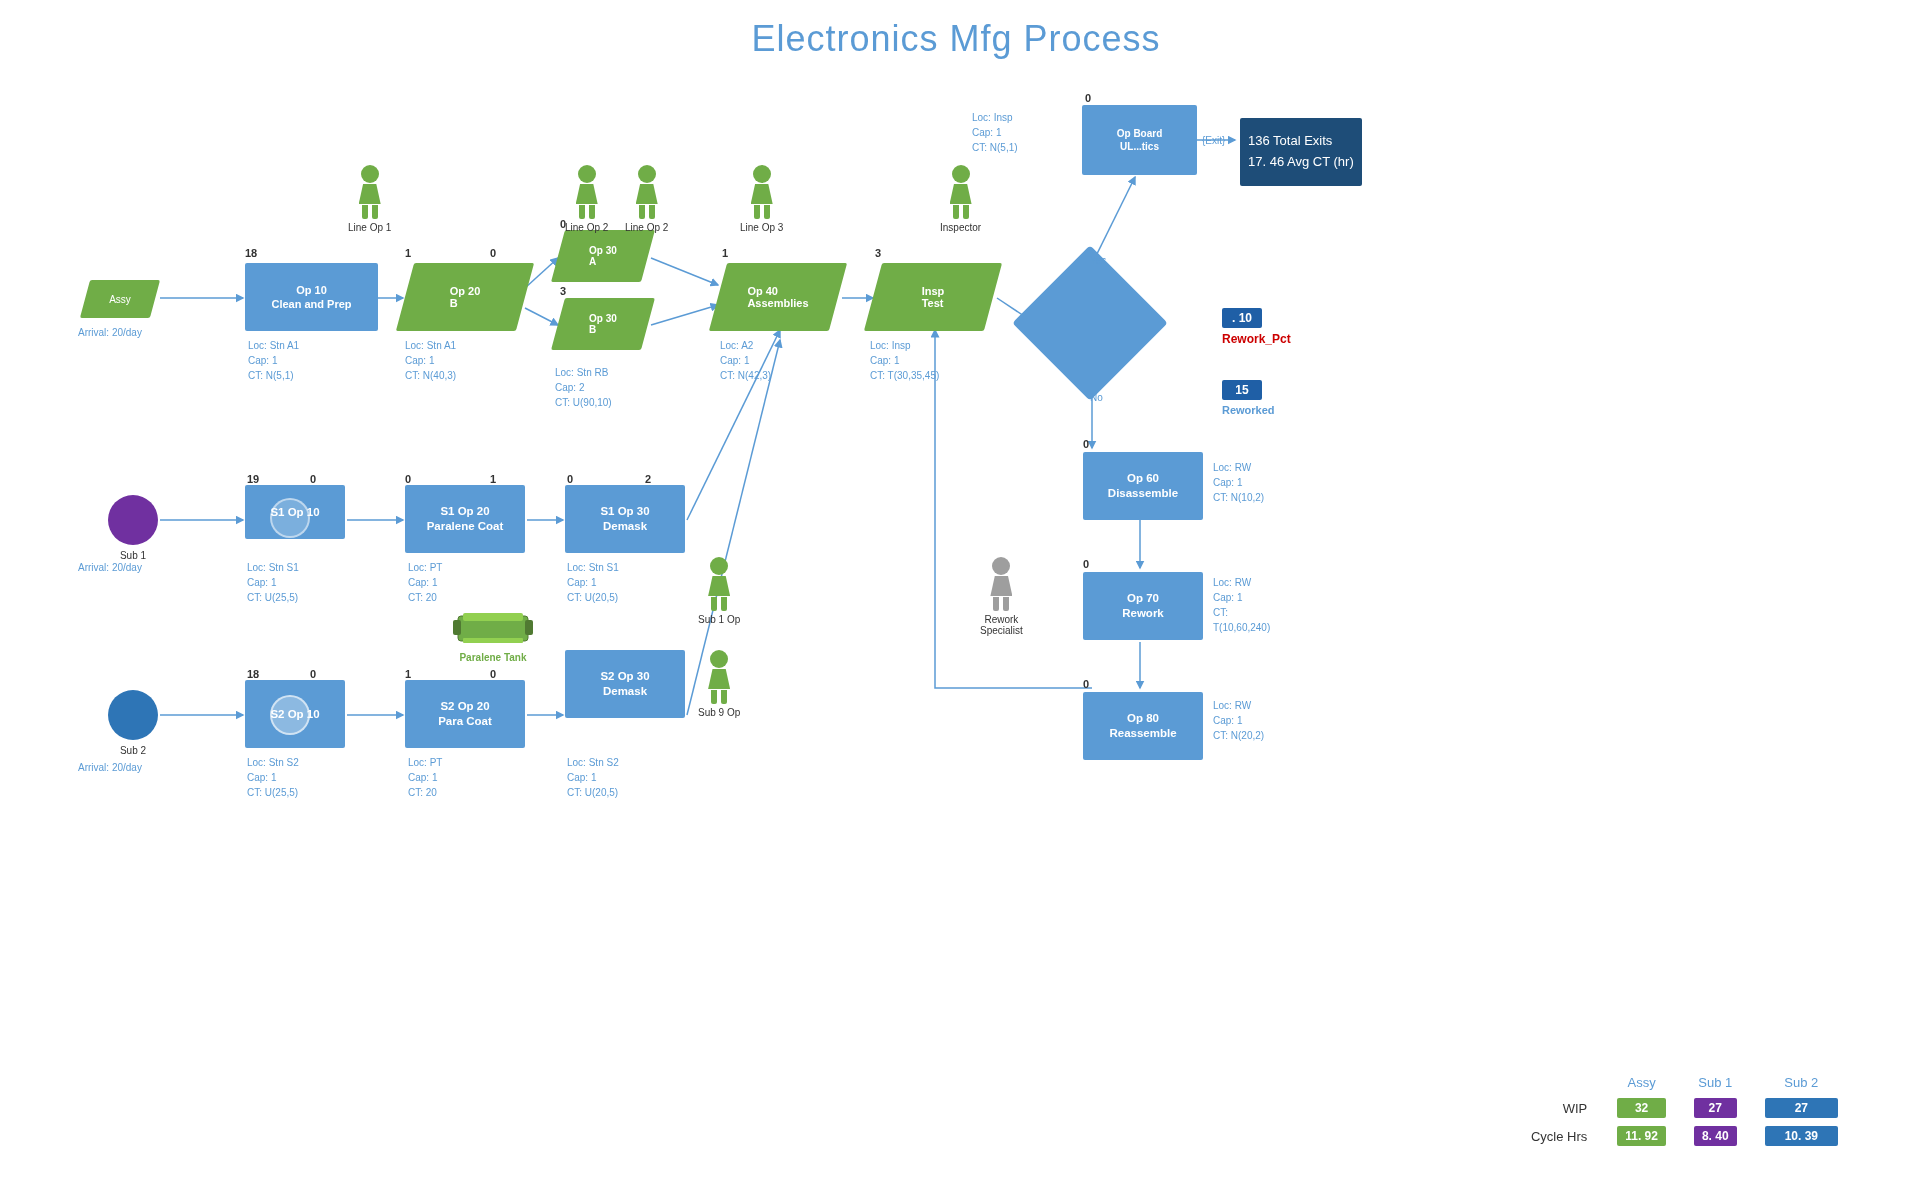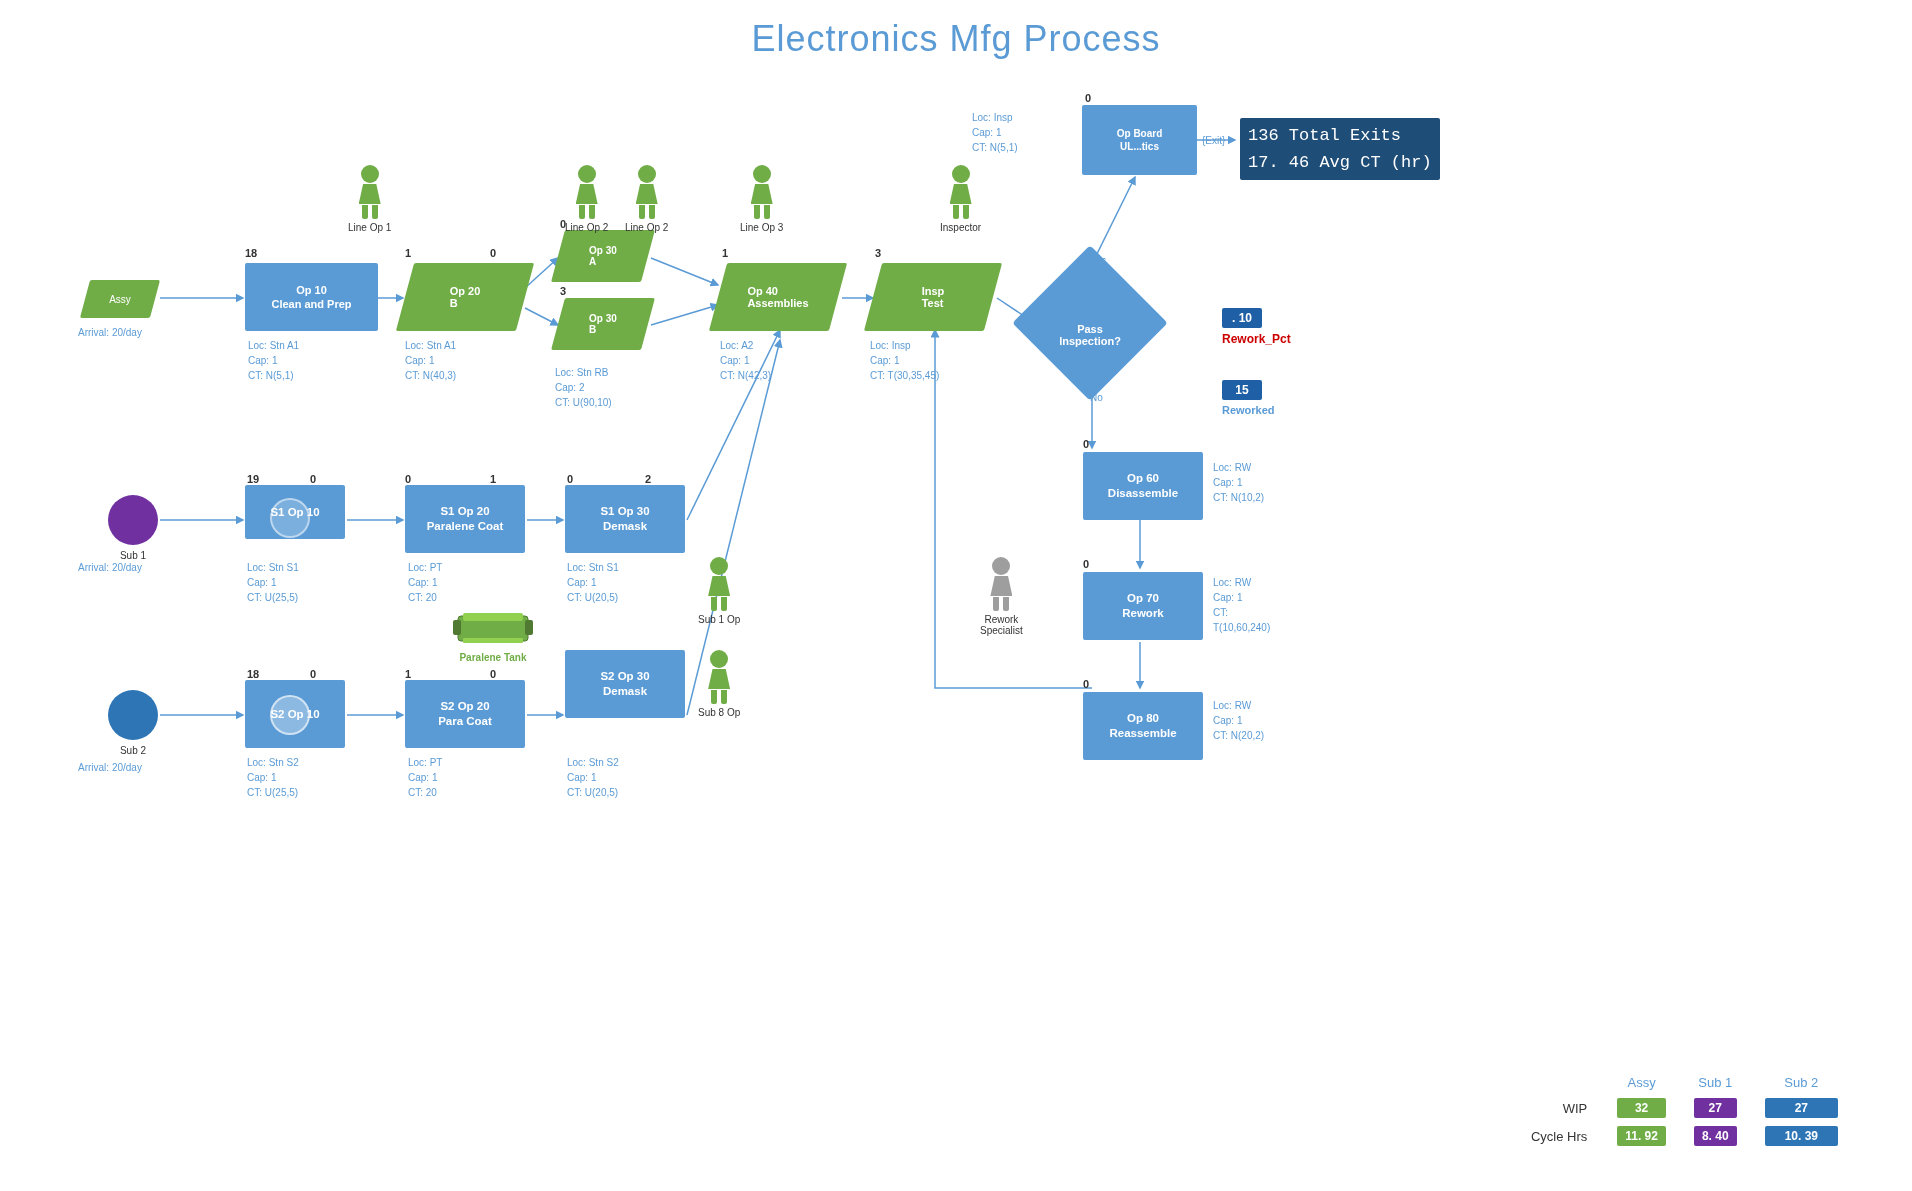--- a/index.html
+++ b/index.html
@@ -164,25 +164,24 @@
       position: absolute;
       font-size: 11px;
       color: #333;
       font-weight: bold;
     }
     
     .stats-box {
       position: absolute;
       background: #1e4d78;
       color: #fff;
-      padding: 4px 8px;
-      font-size: 17px;
+      padding: 13px 8px;
+      font-size: 13px;
       line-height: 1.6;
       border-radius: 2px;
-      font-family: Liberation Mono, monospace;
     }
     
     .val-box {
       position: absolute;
       background: #5b9bd5;
       color: #fff;
       font-size: 12px;
       font-weight: bold;
       display: flex;
       align-items: center;
@@ -328,21 +327,20 @@
   </div>
   <div class="info-text" style="left:720px;top:268px;">Loc: A2<br>Cap: 1<br>CT: N(42,3)</div>
 
   <div class="count-badge" style="left:875px;top:177px;">3</div>
   <div class="para-shape" style="left:873px;top:193px;width:120px;height:68px;">
     <div class="para-shape-inner" style="font-size:11px;font-weight:bold;">Insp<br>Test</div>
   </div>
   <div class="info-text" style="left:870px;top:268px;">Loc: Insp<br>Cap: 1<br>CT: T(30,35,45)</div>
 
   <div class="diamond" style="left:1035px;top:198px;"></div>
-  <div class="diamond-text" style="left:1033px;top:208px;width:114px;height:114px;font-size:11px;">Pass<br>Inspection?</div>
 
   <div class="yes-no-label" style="left:1090px;top:185px;">Yes</div>
 
   <div class="yes-no-label" style="left:1090px;top:322px;">No</div>
 
   <div class="count-badge" style="left:1085px;top:22px;">0</div>
   <div class="info-text" style="left:972px;top:40px;">Loc: Insp<br>Cap: 1<br>CT: N(5,1)</div>
   <div class="proc-box" style="left:1082px;top:35px;width:115px;height:70px;font-size:10px;">
     Op Board<br>UL...tics
   </div>
@@ -483,21 +481,21 @@
     <div class="person-label">Sub 1 Op</div>
   </div>
 
   <div class="person-icon" style="left:698px;top:580px;">
     <div class="person-head"></div>
     <div class="person-body"></div>
     <div class="person-legs">
       <div class="person-leg"></div>
       <div class="person-leg"></div>
     </div>
-    <div class="person-label">Sub 8 Op</div>
+    <div class="person-label">Sub 9 Op</div>
   </div>
 
   <div class="person-icon" style="left:980px;top:487px;">
     <div class="person-head person-head-gray"></div>
     <div class="person-body person-body-gray"></div>
     <div class="person-legs">
       <div class="person-leg person-leg-gray"></div>
       <div class="person-leg person-leg-gray"></div>
     </div>
     <div class="person-label" style="text-align:center;">Rework<br>Specialist</div>

